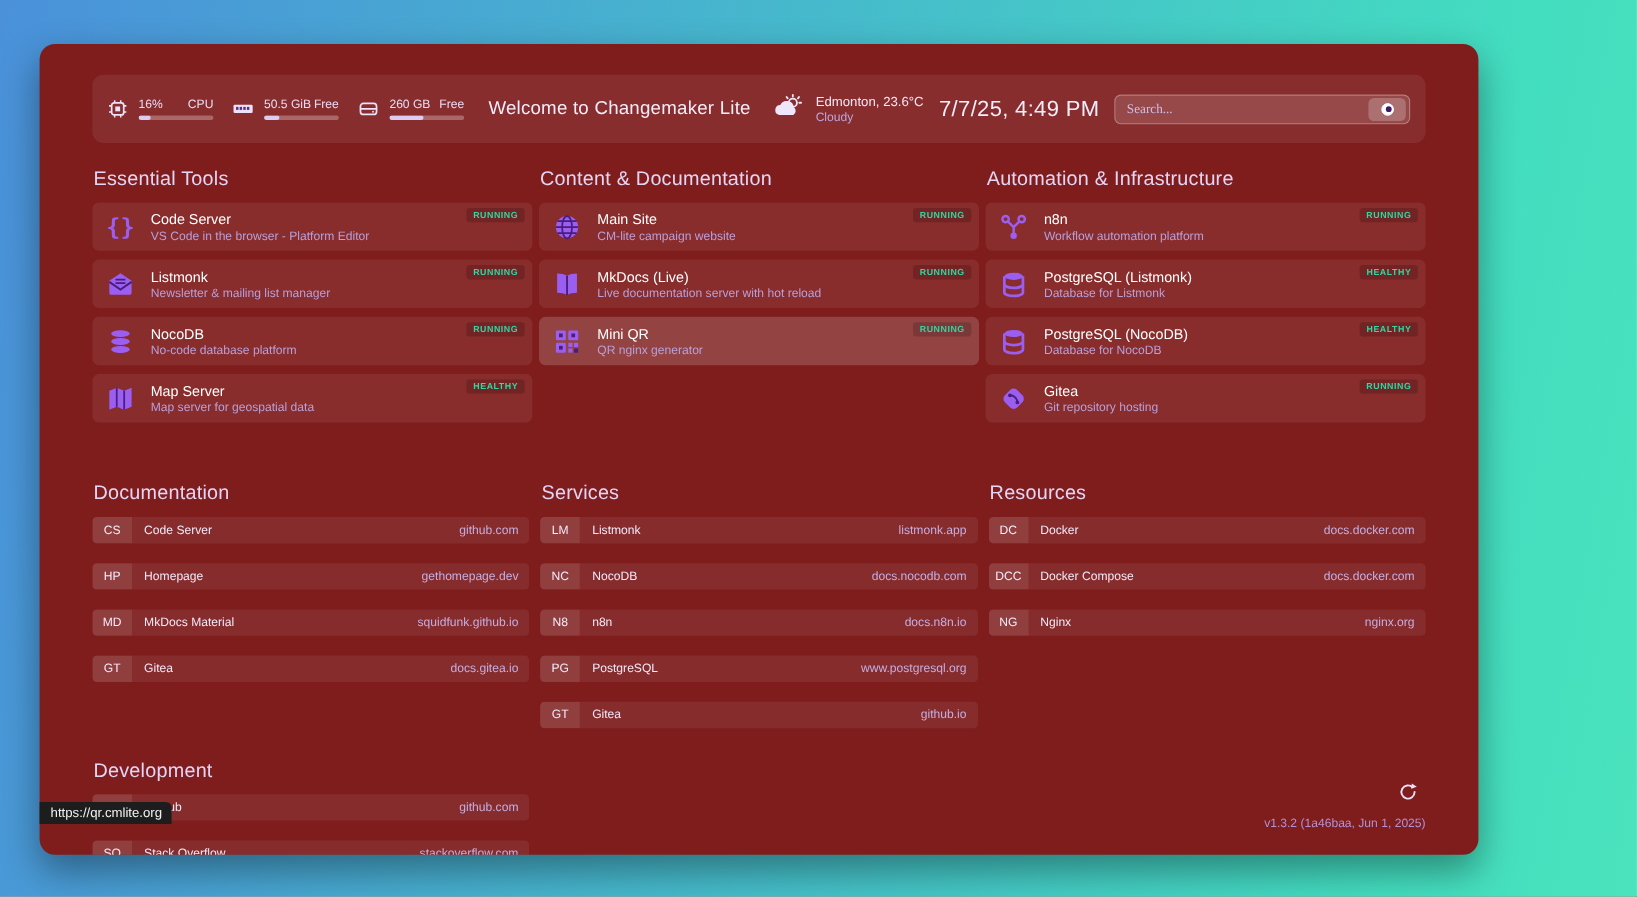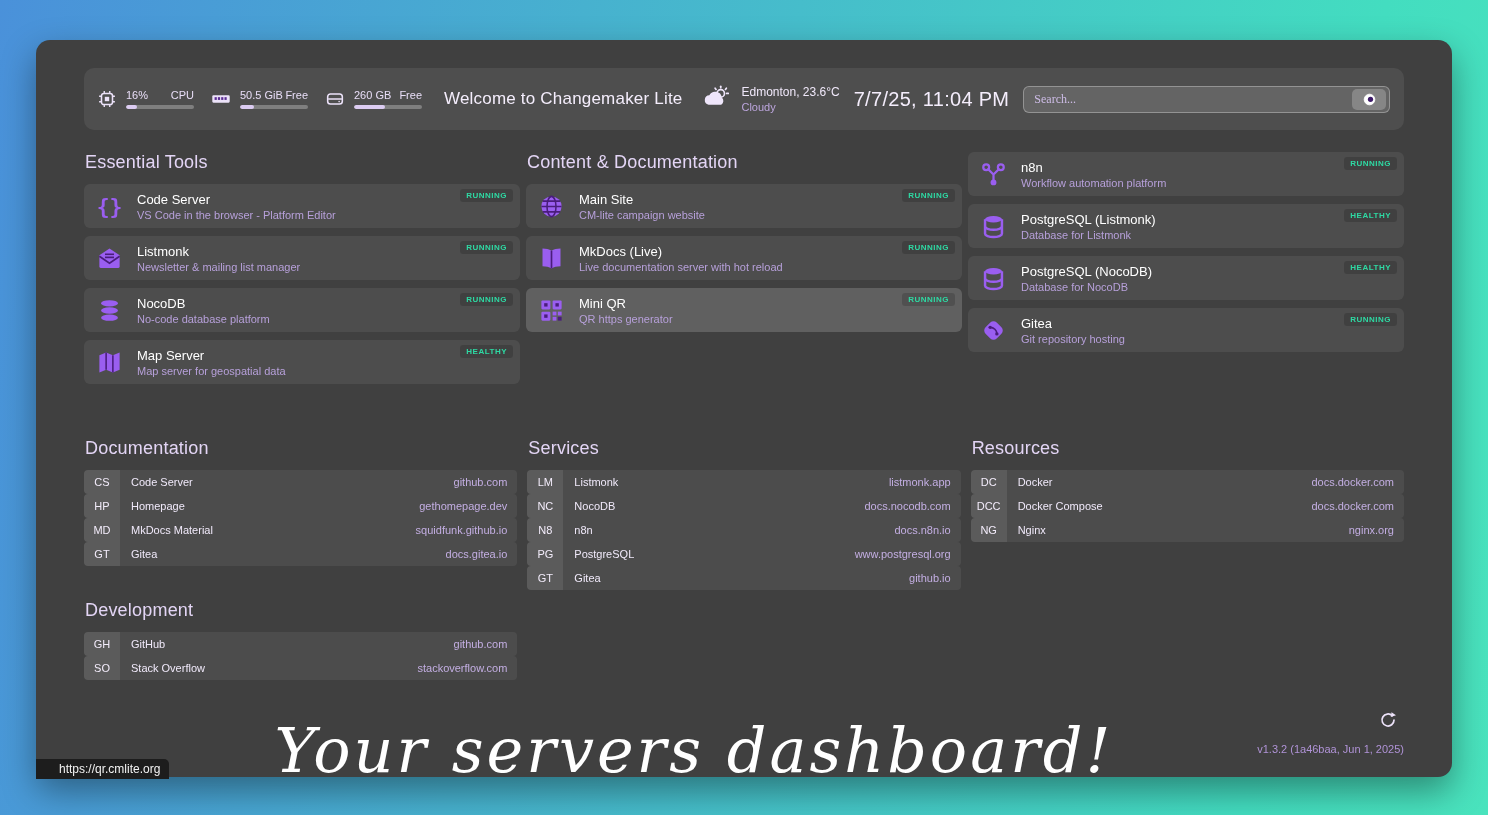--- a/index.html
+++ b/index.html
@@ -3,22 +3,22 @@
 <meta charset="utf-8">
 <style>
   * { margin:0; padding:0; box-sizing:border-box; }
   html,body { width:1488px; height:815px; overflow:hidden; }
   body {
     font-family:"Liberation Sans", sans-serif;
     background:linear-gradient(100deg,#4a91da 0%,#43ddc0 85%,#4ae3bd 100%);
     position:relative; color:#fff;
   }
   .panel {
-    position:absolute; left:36px; top:40px; width:1416px; height:737px;
-    background:#404040; border-radius:14px;
+    position:absolute; left:36px; top:40px; width:1308px; height:737px;
+    background:#7f1d1d; border-radius:14px;
     box-shadow:0 14px 34px rgba(0,0,0,.38);
     padding:28px 48px; overflow:hidden;
   }
   
   .header-card {
     height:62px; background:rgba(255,255,255,.075); border-radius:10px;
     display:flex; align-items:center; padding:0 14px 0 12px; gap:14px;
   }
   .stat { display:flex; align-items:center; gap:8px; }
   .stat-icon { width:22px; height:22px; flex:0 0 22px; }
@@ -65,21 +65,21 @@
   .svc-name { font-size:13px; color:#ffffff; font-weight:500; }
   .svc-desc { font-size:11px; color:#b7a0da; margin-top:2px; }
   .svc-status {
     position:absolute; top:5px; right:7px; font-size:8px; font-weight:bold;
     letter-spacing:.5px; color:#2ed9a3; background:rgba(0,0,0,.16);
     padding:2px 6px; border-radius:3px;
   }
   
   .bookmarks-grid { display:grid; grid-template-columns:repeat(3,1fr); gap:10px; margin-top:46px; align-items:start; }
   .bm-item {
-    display:flex; align-items:center; height:24px; margin-bottom:0;
+    display:flex; align-items:center; height:24px; margin-bottom:18px;
     background:rgba(255,255,255,.065); border-radius:4px; overflow:hidden; cursor:pointer;
   }
   .bm-abbr {
     width:36px; align-self:stretch; background:rgba(255,255,255,.085);
     display:flex; align-items:center; justify-content:center;
     font-size:11px; color:#f3ecfb;
   }
   .bm-name { font-size:11px; color:#f0e9fa; margin-left:11px; }
   .bm-domain { margin-left:auto; margin-right:10px; font-size:11px; color:#c3aee2; }
   
@@ -89,23 +89,23 @@
     letter-spacing:3px; transform:translateX(-50px); white-space:nowrap;
   }
   .refresh-btn {
     position:absolute; right:52px; bottom:46px; width:22px; height:22px;
     background:transparent; border:none; cursor:pointer; padding:0;
   }
   .refresh-btn svg { width:20px; height:20px; display:block; }
   .version { position:absolute; right:48px; bottom:22px; font-size:11px; color:#b093d7; }
   
   .status-url {
-    position:absolute; left:36px; top:759px; height:20px;
+    position:absolute; left:36px; top:729px; height:20px;
     background:#1d1d1d; color:#f2f2f2; font-size:12px; line-height:20px;
-    padding:0 9px 0 23px; border-top-right-radius:5px; z-index:5;
+    padding:0 9px 0 10px; border-top-right-radius:5px; z-index:5;
   }
 </style>
 </head>
 <body>
 
 <div class="panel">
 
   <div class="header-card">
     <div style="display:flex; gap:16px;" id="stats-wrap">
   <div class="stat">
@@ -188,21 +188,21 @@
           <line x1="28" y1="10" x2="26.3" y2="10"></line>
             <line x1="14" y1="4.5" x2="15" y2="5.8"></line>
           <path d="M7 22a5 5 0 0 1 .8-9.9A7 7 0 0 1 21 14.5 4.5 4.5 0 0 1 20.5 22z" fill="#efe6fb" stroke="none"></path>
         </svg>
       </span>
       <span>
         <div class="weather-loc">Edmonton, 23.6°C</div>
         <div class="weather-cond">Cloudy</div>
       </span>
     </div>
-    <div class="datetime">7/7/25, 11:04 PM</div>
+    <div class="datetime">7/7/25, 4:49 PM</div>
     <div class="search-wrap">
       <div class="search-box">
         <input type="text" placeholder="Search..." style="">
         <button class="search-btn">
           <span>
             <svg viewBox="0 0 24 24">
                 <circle cx="12" cy="12" r="8.5" fill="#ffffff"></circle>
                 <circle cx="13.6" cy="11.6" r="4.2" fill="#3d1a69"></circle>
                 <circle cx="12" cy="12" r="8.5" fill="none" stroke="#ffffff" stroke-width="1.4"></circle>
               </svg>
@@ -328,28 +328,29 @@
                   <rect x="5.5" y="15.5" width="3" height="3"></rect>
                 </g>
                 <rect x="13" y="13" width="3.4" height="3.4"></rect>
                 <rect x="17.6" y="13" width="3.4" height="3.4"></rect>
                 <rect x="13" y="17.6" width="3.4" height="3.4"></rect>
                 <rect x="17.6" y="17.6" width="3.4" height="3.4" fill="#4a1d7c"></rect>
               </svg>
             </span>
     <span class="svc-text">
       <div class="svc-name">Mini QR</div>
-      <div class="svc-desc">QR https generator</div>
-    </span>
-    <span class="svc-status">RUNNING</span>
-  </div>
-</div>
-  </div>
-
-  <div>
+      <div class="svc-desc">QR nginx generator</div>
+    </span>
+    <span class="svc-status">RUNNING</span>
+  </div>
+</div>
+  </div>
+
+  <div>
+    <h2 class="group-title">Automation &amp; Infrastructure</h2>
     <div class="group-items">
   <div class="service-card">
     <span class="svc-icon icon-slot">
               <svg viewBox="0 0 24 24" stroke="#9a5ef0" stroke-width="2" fill="none" stroke-linecap="round">
                 <circle cx="5.5" cy="5.5" r="2.6"></circle>
                 <circle cx="18.5" cy="5.5" r="2.6"></circle>
                 <path d="M7.3 7.3L12 12M16.7 7.3L12 12M12 12v5"></path>
                 <circle cx="12" cy="19" r="2.6" fill="#9a5ef0" stroke="none"></circle>
               </svg>
             </span>

